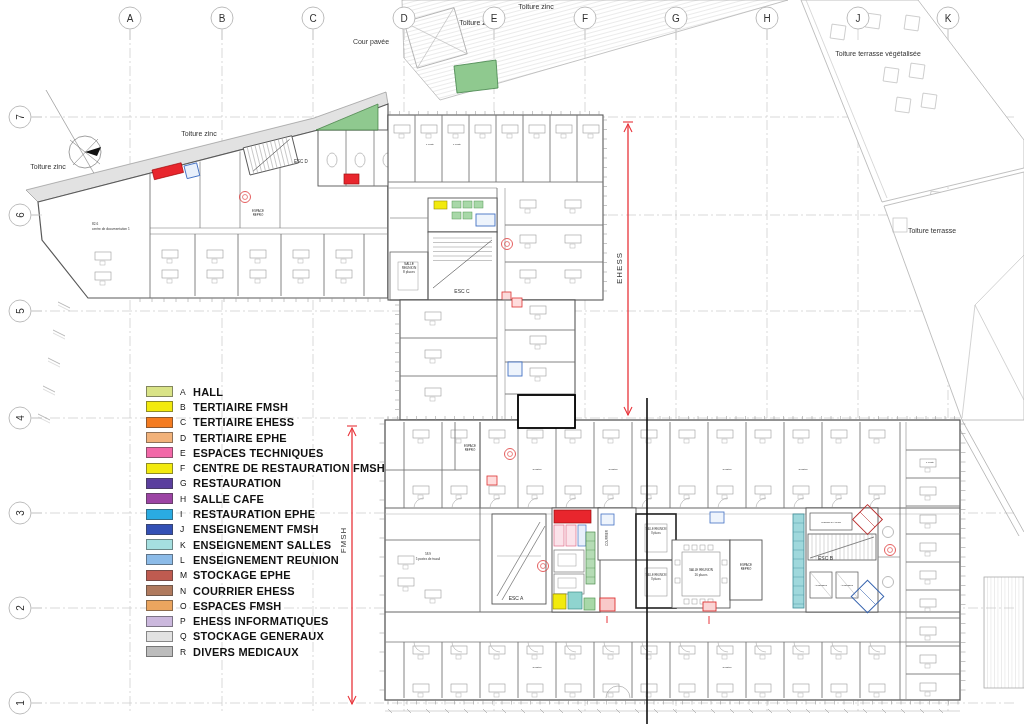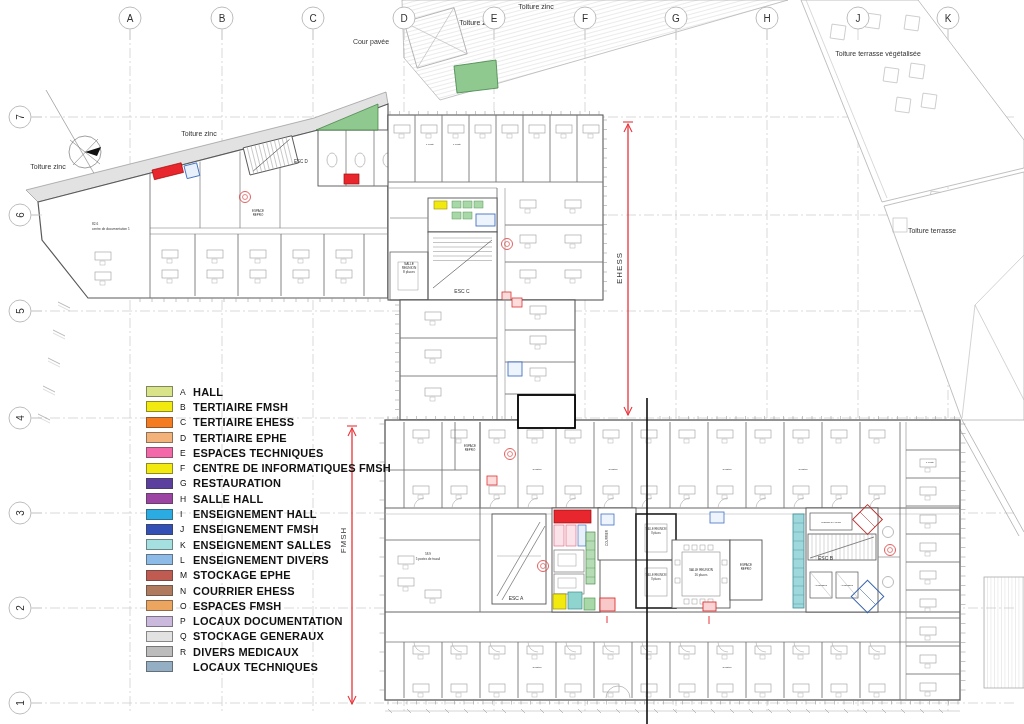--- a/index.html
+++ b/index.html
@@ -987,81 +987,76 @@
         <span class="legend-label">TERTIAIRE EPHE</span>
       </div>
       <div class="legend-row">
         <span class="legend-swatch" style="background: rgb(242, 104, 168);"></span>
         <span class="legend-letter">E</span>
         <span class="legend-label">ESPACES TECHNIQUES</span>
       </div>
       <div class="legend-row">
         <span class="legend-swatch" style="background: rgb(242, 234, 14);"></span>
         <span class="legend-letter">F</span>
-        <span class="legend-label">CENTRE DE INFORMATIQUES FMSH</span>
+        <span class="legend-label">CENTRE DE RESTAURATION FMSH</span>
       </div>
       <div class="legend-row">
         <span class="legend-swatch" style="background: rgb(91, 63, 158);"></span>
         <span class="legend-letter">G</span>
         <span class="legend-label">RESTAURATION</span>
       </div>
       <div class="legend-row">
         <span class="legend-swatch" style="background: rgb(156, 68, 164);"></span>
         <span class="legend-letter">H</span>
-        <span class="legend-label">SALLE HALL</span>
+        <span class="legend-label">SALLE CAFE</span>
       </div>
       <div class="legend-row">
         <span class="legend-swatch" style="background: rgb(42, 171, 226);"></span>
         <span class="legend-letter">I</span>
-        <span class="legend-label">ENSEIGNEMENT HALL</span>
+        <span class="legend-label">RESTAURATION EPHE</span>
       </div>
       <div class="legend-row">
         <span class="legend-swatch" style="background: rgb(51, 80, 181);"></span>
         <span class="legend-letter">J</span>
         <span class="legend-label">ENSEIGNEMENT FMSH</span>
       </div>
       <div class="legend-row">
         <span class="legend-swatch" style="background: rgb(165, 223, 224);"></span>
         <span class="legend-letter">K</span>
         <span class="legend-label">ENSEIGNEMENT SALLES</span>
       </div>
       <div class="legend-row">
         <span class="legend-swatch" style="background: rgb(140, 187, 232);"></span>
         <span class="legend-letter">L</span>
-        <span class="legend-label">ENSEIGNEMENT DIVERS</span>
+        <span class="legend-label">ENSEIGNEMENT REUNION</span>
       </div>
       <div class="legend-row">
         <span class="legend-swatch" style="background: rgb(191, 91, 80);"></span>
         <span class="legend-letter">M</span>
         <span class="legend-label">STOCKAGE EPHE</span>
       </div>
       <div class="legend-row">
         <span class="legend-swatch" style="background: rgb(176, 122, 94);"></span>
         <span class="legend-letter">N</span>
         <span class="legend-label">COURRIER EHESS</span>
       </div>
       <div class="legend-row">
         <span class="legend-swatch" style="background: rgb(235, 165, 95);"></span>
         <span class="legend-letter">O</span>
         <span class="legend-label">ESPACES FMSH</span>
       </div>
       <div class="legend-row">
         <span class="legend-swatch" style="background: rgb(203, 184, 221);"></span>
         <span class="legend-letter">P</span>
-        <span class="legend-label">LOCAUX DOCUMENTATION</span>
+        <span class="legend-label">EHESS INFORMATIQUES</span>
       </div>
       <div class="legend-row">
         <span class="legend-swatch" style="background: rgb(226, 226, 226);"></span>
         <span class="legend-letter">Q</span>
         <span class="legend-label">STOCKAGE GENERAUX</span>
       </div>
       <div class="legend-row">
         <span class="legend-swatch" style="background: rgb(188, 188, 188);"></span>
         <span class="legend-letter">R</span>
         <span class="legend-label">DIVERS MEDICAUX</span>
-      </div>
-      <div class="legend-row">
-        <span class="legend-swatch" style="background: rgb(148, 174, 196);"></span>
-        <span class="legend-letter"></span>
-        <span class="legend-label">LOCAUX TECHNIQUES</span>
       </div>
     </div>
 </div>
 
 </body></html>

